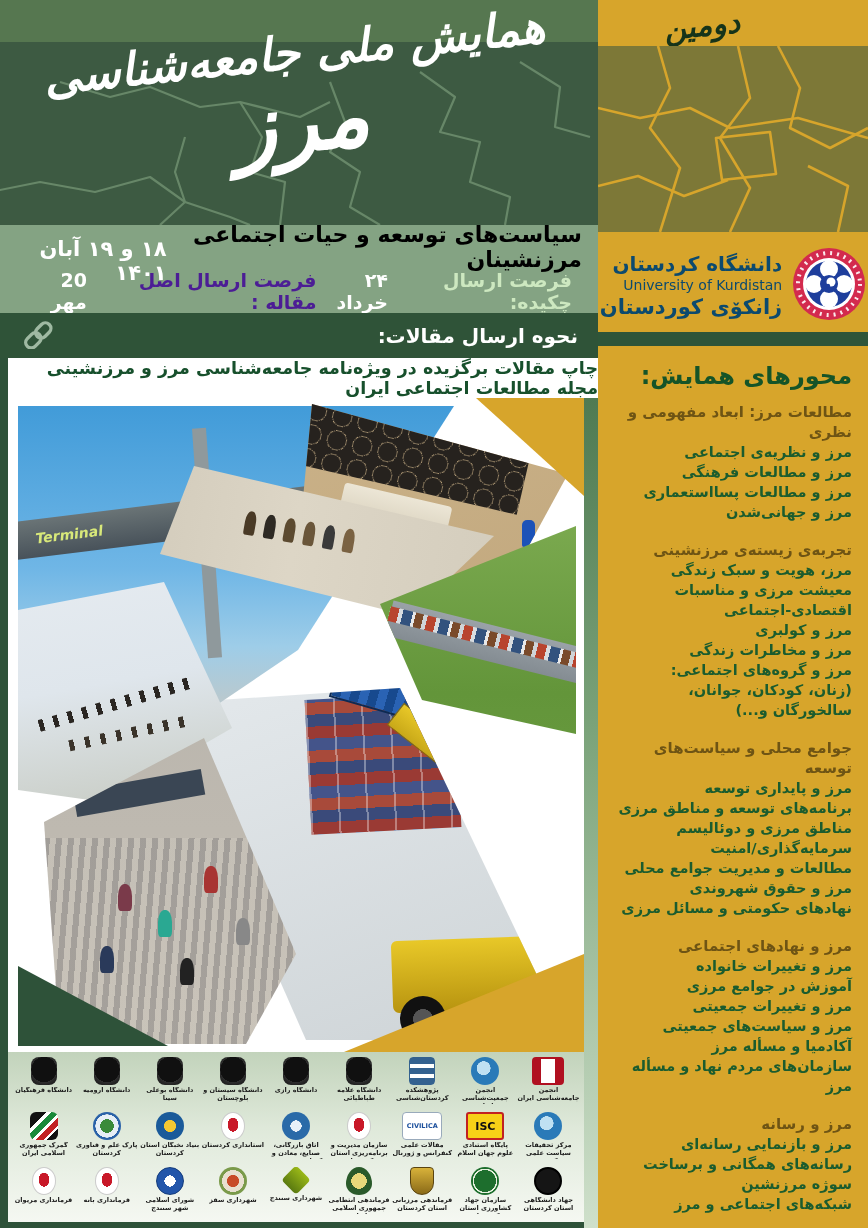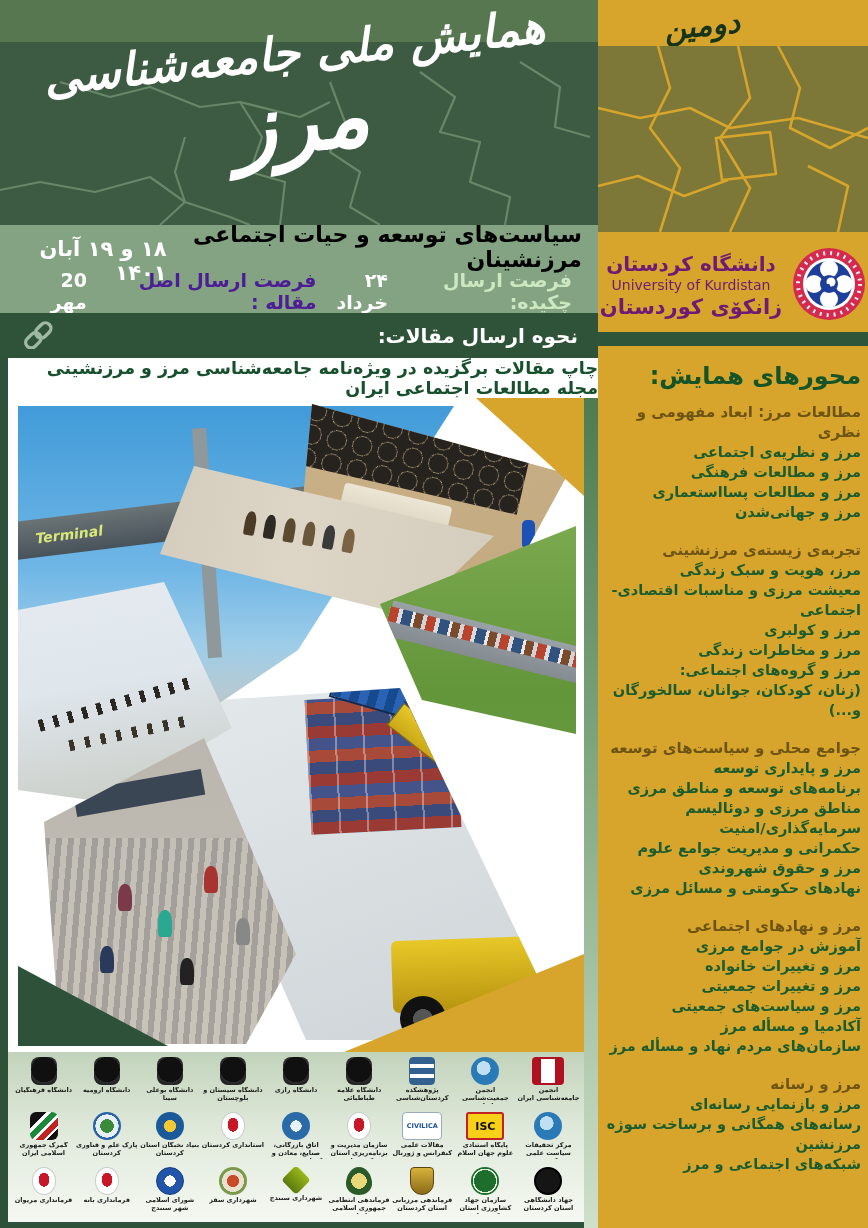--- a/index.html
+++ b/index.html
@@ -141,26 +141,26 @@
   .t-ornate-star{background:radial-gradient(circle,#c84a28 0 30%,#e8e0d0 31% 55%,#7a9a4a 56%);border-radius:50%;width:28px;}
   .t-blue-ornate{background:radial-gradient(circle,#fff 0 30%,#2255aa 31%);border-radius:50%;width:28px;border:1.5px solid #123a7a;box-sizing:border-box;}
 
   
   .sidebar{left:598px;top:0;width:270px;height:1228px;background:#d7a52b;}
   .edition{position:absolute;top:8px;left:66px;font-size:30px;font-weight:bold;color:#16341a;
            transform:rotate(-6deg);font-style:italic;direction:rtl;}
   .side-map{position:absolute;left:0;top:46px;width:270px;height:186px;background:#7d7837;overflow:hidden;}
   .uni{position:absolute;top:240px;left:0;width:100%;height:92px;display:flex;align-items:center;
        justify-content:center;gap:10px;}
-  .uni-text{text-align:center;color:#701a75;line-height:1.25;}
+  .uni-text{text-align:right;color:#0c4a6e;line-height:1.25;}
   .uni-fa{font-size:20px;font-weight:bold;direction:rtl;}
   .uni-en{font-size:14px;}
   .uni-ku{font-size:21px;font-weight:bold;direction:rtl;}
   .uni-divider{position:absolute;top:332px;left:0;width:100%;height:14px;background:#2e5539;}
-  .topics{position:absolute;top:352px;left:0;right:0;bottom:0;padding:10px 7px 0 8px;
+  .topics{position:absolute;top:352px;left:0;right:0;bottom:0;padding:10px 16px 0 8px;
           direction:rtl;text-align:right;}
   .topics-heading{font-size:24px;font-weight:bold;color:#155428;margin-bottom:12px;}
   .topic-section{margin-bottom:18px;}
   .topic-section-title{font-size:15px;font-weight:bold;color:#6e5414;line-height:20px;}
   .topic-item{font-size:14.5px;font-weight:bold;color:#1b5c2e;line-height:20px;}
 </style>
 </head>
 <body>
 
 <div class="poster">
@@ -448,28 +448,28 @@
             <div class="topic-item">مرز و کولبری</div>
             <div class="topic-item">مرز و مخاطرات زندگی</div>
             <div class="topic-item">مرز و گروه‌های اجتماعی:</div>
             <div class="topic-item">(زنان، کودکان، جوانان، سالخورگان و...)</div>
           </div>
           <div class="topic-section">
             <div class="topic-section-title">جوامع محلی و سیاست‌های توسعه</div>
             <div class="topic-item">مرز و پایداری توسعه</div>
             <div class="topic-item">برنامه‌های توسعه و مناطق مرزی</div>
             <div class="topic-item">مناطق مرزی و دوئالیسم سرمایه‌گذاری/امنیت</div>
-            <div class="topic-item">حکمرانی و مدیریت جوامع علوم</div>
+            <div class="topic-item">مطالعات و مدیریت جوامع محلی</div>
             <div class="topic-item">مرز و حقوق شهروندی</div>
             <div class="topic-item">نهادهای حکومتی و مسائل مرزی</div>
           </div>
           <div class="topic-section">
             <div class="topic-section-title">مرز و نهادهای اجتماعی</div>
+            <div class="topic-item">مرز و تغییرات خانواده</div>
             <div class="topic-item">آموزش در جوامع مرزی</div>
-            <div class="topic-item">مرز و تغییرات خانواده</div>
             <div class="topic-item">مرز و تغییرات جمعیتی</div>
             <div class="topic-item">مرز و سیاست‌های جمعیتی</div>
             <div class="topic-item">آکادمیا و مسأله مرز</div>
             <div class="topic-item">سازمان‌های مردم نهاد و مسأله مرز</div>
           </div>
           <div class="topic-section">
             <div class="topic-section-title">مرز و رسانه</div>
             <div class="topic-item">مرز و بازنمایی رسانه‌ای</div>
             <div class="topic-item">رسانه‌های همگانی و برساخت سوژه مرزنشین</div>
             <div class="topic-item">شبکه‌های اجتماعی و مرز</div>

